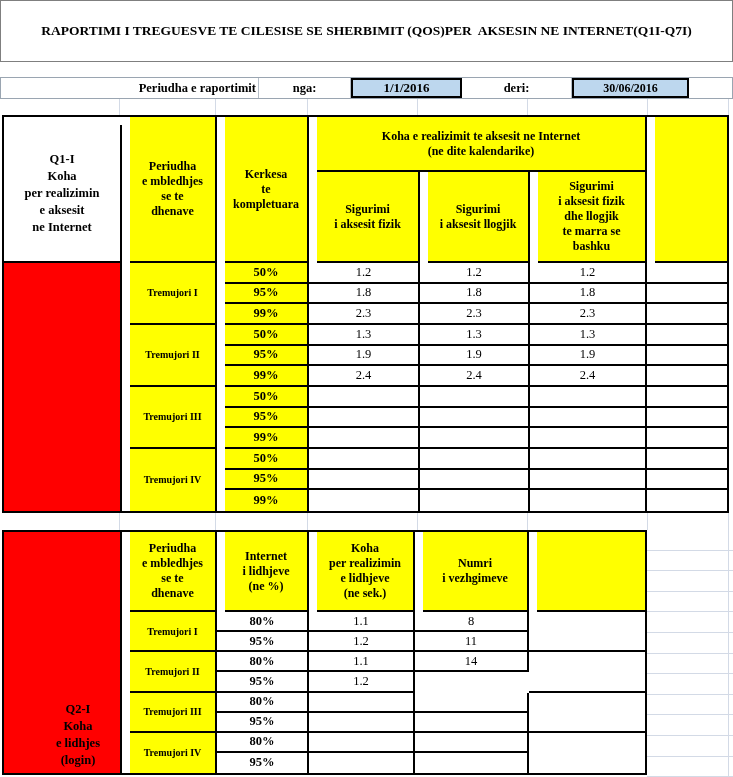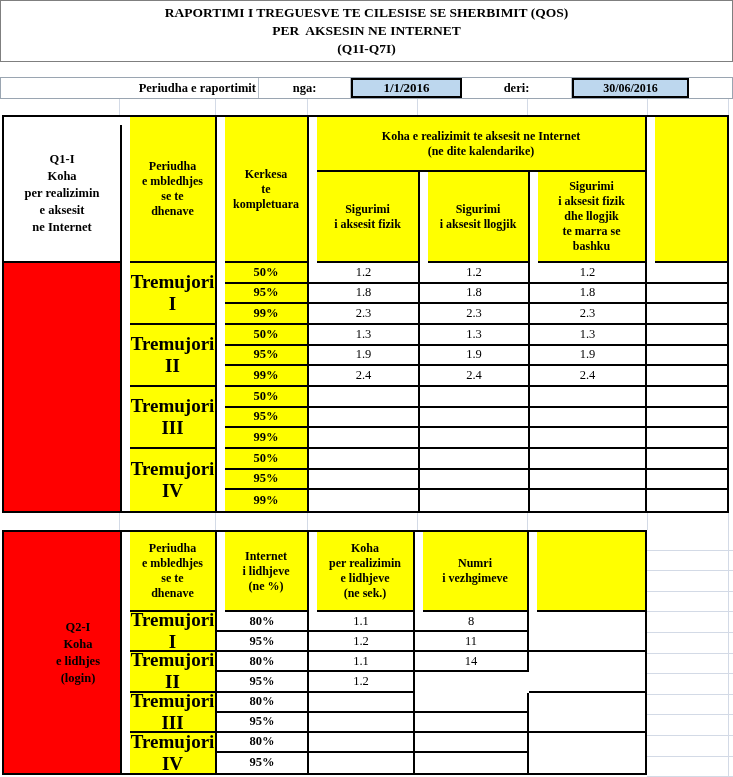--- a/index.html
+++ b/index.html
@@ -1,21 +1,21 @@
 <!DOCTYPE html>
 <html><head>
 <meta charset="utf-8">
 <style>
   html,body{margin:0;padding:0;background:#fff;}
   body{font-family:"Liberation Serif","DejaVu Serif",serif;color:#000;}
   .sheet{position:relative;width:733px;height:777px;background:#fff;overflow:hidden;}
 
   
   .title-box{position:absolute;left:0;top:0;width:733px;height:62px;border:1px solid #7f7f7f;
-    box-sizing:border-box;display:flex;flex-direction:column;align-items:center;justify-content:center;font-family:Liberation Serif, serif;}
+    box-sizing:border-box;display:flex;align-items:center;justify-content:center;font-family:Liberation Serif, serif;}
   .title-line{font-weight:bold;font-size:13.5px;line-height:18px;white-space:pre;text-align:center;}
 
   .period-row{position:absolute;left:0;top:77px;width:733px;height:22px;border:1px solid #9aa5b1;
     box-sizing:border-box;display:flex;align-items:stretch;font-weight:bold;font-size:12.5px;}
   .p-cell{display:flex;align-items:center;justify-content:center;box-sizing:border-box;border-right:1px solid #b6bfc9;}
   .p-label{width:258px;justify-content:flex-end;padding-right:2px;}
   .p-nga{width:92px;}
   .p-date1{width:111px;background:#BDD7EE;border:2px solid #000;font-size:13px;}
   .p-deri{width:110px;}
   .p-date2{width:117px;background:#BDD7EE;border:2px solid #000;font-size:12px;}
@@ -45,21 +45,21 @@
     grid-template-columns:118px 95px 92px 106px 114px 1fr;
     grid-template-rows:80px repeat(8,1fr);}
 
   .cell{border-right:2px solid #000;border-bottom:2px solid #000;box-sizing:border-box;
     display:flex;align-items:center;justify-content:center;text-align:center;
     white-space:pre-line;overflow:hidden;}
   .yellow{background:#FFFF00;margin-left:8px;}
   .red{background:#FF0000;}
   .hdr{font-weight:bold;font-size:12px;line-height:15px;}
   .idcell{font-size:12.5px;line-height:17px;font-weight:bold;}
-  .group-label{font-weight:bold;font-size:19px;text-align:center;}
+  .group-label{font-weight:bold;font-size:10px;text-align:center;}
   .pct{font-weight:bold;font-size:12.5px;}
   .val{font-size:12.5px;}
   .rr0{border-right:none;}
   .rb0{border-bottom:none;}
 
   
   .id-inner{height:76px;display:flex;flex-direction:column;align-items:center;justify-content:center;width:100%;}
 </style>
 </head>
 <body>
@@ -171,21 +171,21 @@
       <div class="cell val" style="grid-area: 13 / 6;"></div>
       <div class="cell val rr0" style="grid-area: 13 / 7;"></div>
       <div class="cell yellow pct rb0" style="grid-area: 14 / 3;">99%</div>
       <div class="cell val rb0" style="grid-area: 14 / 4;"></div>
       <div class="cell val rb0" style="grid-area: 14 / 5;"></div>
       <div class="cell val rb0" style="grid-area: 14 / 6;"></div>
       <div class="cell val rr0 rb0" style="grid-area: 14 / 7;"></div>
     </div>
 
   <div class="tbl" id="q2-table">
-    <div class="cell red rb0" style="grid-column:1;grid-row:1 / span 9;align-items:center;padding-left:32px;">
+    <div class="cell red rb0" style="grid-column:1;grid-row:1 / span 9;align-items:flex-end;padding-left:32px;">
       <div class="id-inner idcell">Q2-I
 Koha
 e lidhjes
 (login)</div>
     </div>
     <div class="cell yellow hdr" style="grid-column:2;grid-row:1;">Periudha
 e mbledhjes
 se te
 dhenave</div>
     <div class="cell yellow hdr" style="grid-column:3;grid-row:1;">Internet

